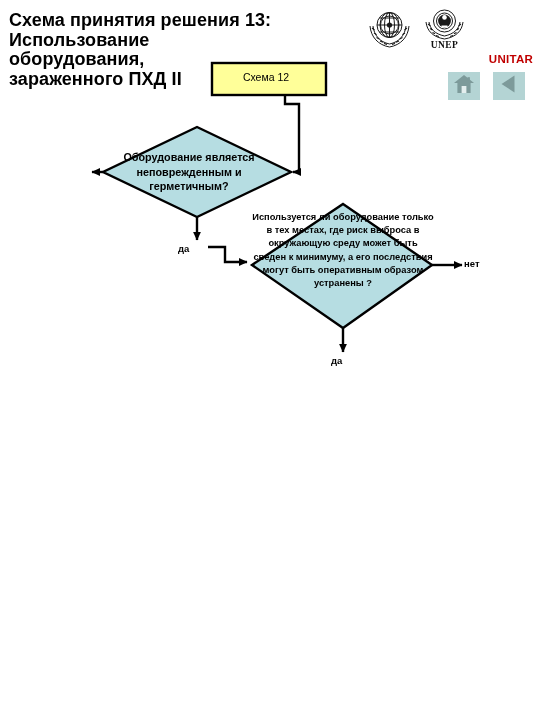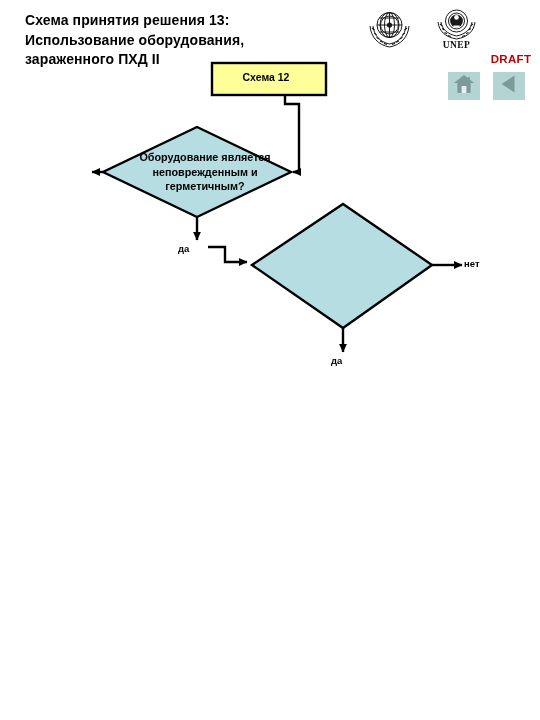--- a/index.html
+++ b/index.html
@@ -22,39 +22,38 @@
     height: 720px;
     background: #ffffff;
   }
 
   
   #title {
     position: absolute;
     left: 9px;
     top: 11px;
     width: 270px;
-    font-size: 14px;
+    font-size: 18px;
     font-weight: bold;
     line-height: 19.5px;
     color: #000000;
     letter-spacing: 0.1px;
     white-space: pre-line;
-    margin-left: 16px;
   }
 
   
   #logo-row {
     position: absolute;
     left: 362px;
     top: 4px;
     width: 176px;
     height: 46px;
     display: flex;
     align-items: flex-start;
-    gap: 12px;
+    gap: 0;
   }
   .logo {
     position: relative;
     width: 55px;
     height: 46px;
   }
   .logo svg { display: block; }
   .logo-caption {
     position: absolute;
     left: 0;
@@ -107,26 +106,26 @@
     text-align: center;
     color: #000000;
     pointer-events: none;
   }
 
   #box12-label {
     left: 215px;
     top: 71px;
     width: 102px;
     font-size: 10.5px;
-    font-weight: bold;
+    font-weight: normal;
     line-height: 12px;
   }
 
   #d1-label {
-    left: 120px;
+    left: 104px;
     top: 150px;
     width: 170px;
     font-size: 10.8px;
     font-weight: bold;
     line-height: 14.5px;
   }
 
   #d2-label {
     left: 252px;
     top: 211px;
@@ -195,21 +194,21 @@
         <circle cx="27.5" cy="17" r="6.4" fill="#1a1a1a"></circle>
         <circle cx="27.5" cy="13.4" r="2.3" fill="#ffffff"></circle>
         <path d="M24.5 21.5 h6 v2 h-6 z" fill="#ffffff"></path>
       </svg>
       <div class="logo-caption">UNEP</div>
     </div>
 
 
   </div>
 
-  <div id="draft">DRAFT</div>
+  <div id="draft">UNITAR</div>
 
   <div class="navbtn" id="btn-home">
     <span>
       <svg width="22" height="20" viewBox="0 0 22 20" aria-hidden="true">
         <path d="M11 1 L21 9 H17.6 V19 H4.4 V9 H1 Z" fill="#7d9a9a"></path>
         <rect x="8.6" y="12" width="4.8" height="7" fill="#e4eeee"></rect>
         <rect x="14.5" y="3.2" width="2.4" height="3.6" fill="#7d9a9a"></rect>
       </svg>
     </span>
   </div>
@@ -244,20 +243,21 @@
 
     <path d="M432,265 L462,265" fill="none" stroke="#000000" stroke-width="2.4" marker-end="url(#arrow)"></path>
 
     <path d="M343,328 L343,352" fill="none" stroke="#000000" stroke-width="2.4" marker-end="url(#arrow)"></path>
   </svg>
 
   <div class="node-text" id="box12-label">Схема 12</div>
 
   <div class="node-text" id="d1-label">Оборудование является неповрежденным и герметичным?</div>
 
+  <div class="node-text" id="d2-label">Используется ли оборудование только в тех местах, где риск выброса в окружающую среду может быть сведен к минимуму, а его последствия могут быть оперативным образом устранены ?</div>
 
   <div class="edge-label" id="lbl-da-1">да</div>
 
   <div class="edge-label" id="lbl-net">нет</div>
 
   <div class="edge-label" id="lbl-da-2">да</div>
 
 </div>
 
 </body></html>

